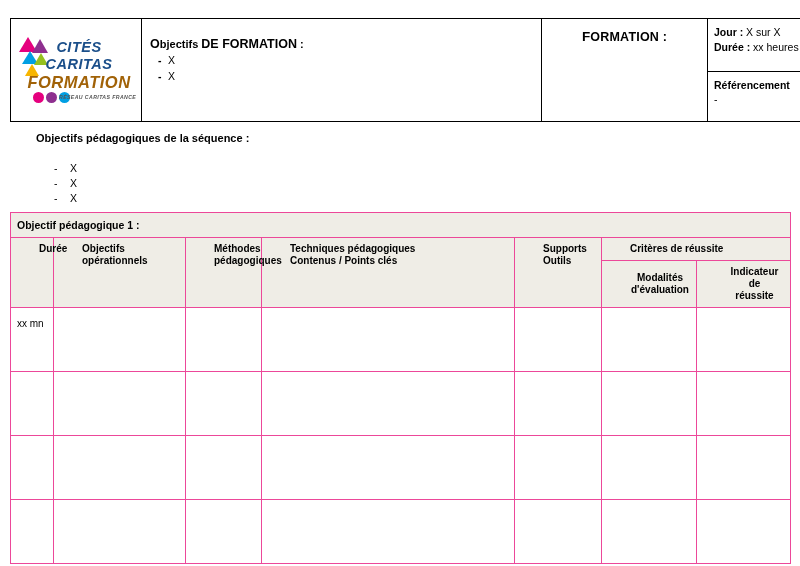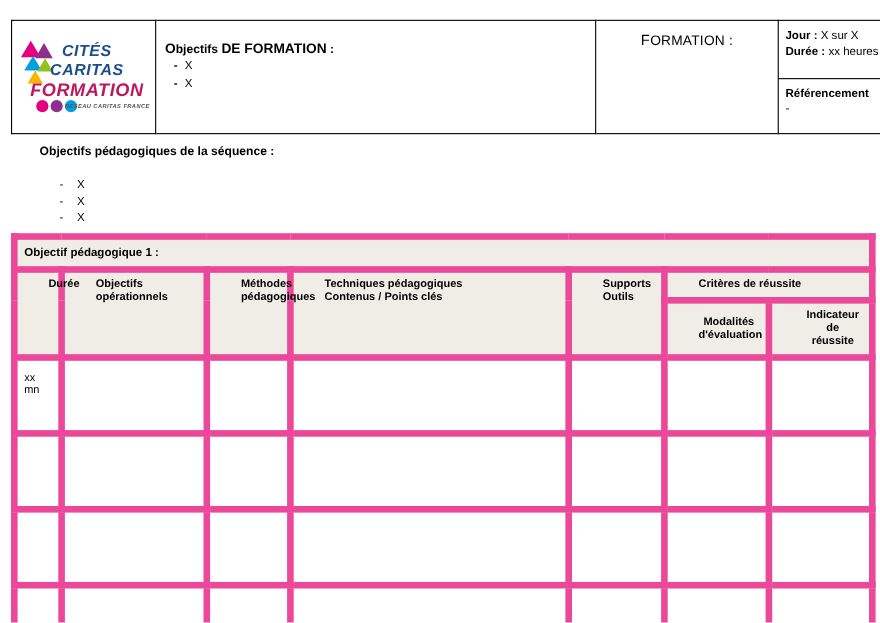--- a/index.html
+++ b/index.html
@@ -63,21 +63,21 @@
     padding: 6px 6px 8px 6px;
     border-bottom: 1px solid #000000;
     height: 38px;
   }
   .right-bottom {
     padding: 6px 6px;
   }
 
   .form-title {
     font-size: 12.5px;
-    font-weight: normal;
+    font-weight: bold;
     letter-spacing: 0.2px;
     margin-top: 4px;
   }
   .smallcaps-big { font-size: 13.5px; }
 
   .obj-heading {
     font-size: 11px;
     font-weight: bold;
     margin: 12px 0 2px 0;
   }
@@ -136,21 +136,21 @@
     font-size: 14.5px;
     font-weight: bold;
     letter-spacing: 0.5px;
     color: #1b4f8a;
     line-height: 17px;
   }
   .logo-l2 {
     font-size: 16.5px;
     font-weight: bold;
     letter-spacing: 0.5px;
-    color: #be185d;
+    color: #a16207;
     line-height: 19px;
   }
   .logo-sub {
     position: absolute;
     left: 48px;
     top: 75px;
     font-size: 5.2px;
     letter-spacing: 0.4px;
     color: #555;
     font-weight: bold;
@@ -196,21 +196,21 @@
   
   .main-table {
     position: absolute;
     left: 10px;
     top: 212px;
     width: 780px;
     border-collapse: collapse;
     table-layout: fixed;
   }
   .main-table td, .main-table th {
-    border: 6px solid #ec4899;
+    border: 1px solid #ec4899;
     padding: 5px 6px;
     font-size: 10px;
     vertical-align: top;
     text-align: left;
     font-weight: normal;
   }
   .row-objective td {
     background: #efede6;
     font-weight: bold;
     font-size: 10.5px;

